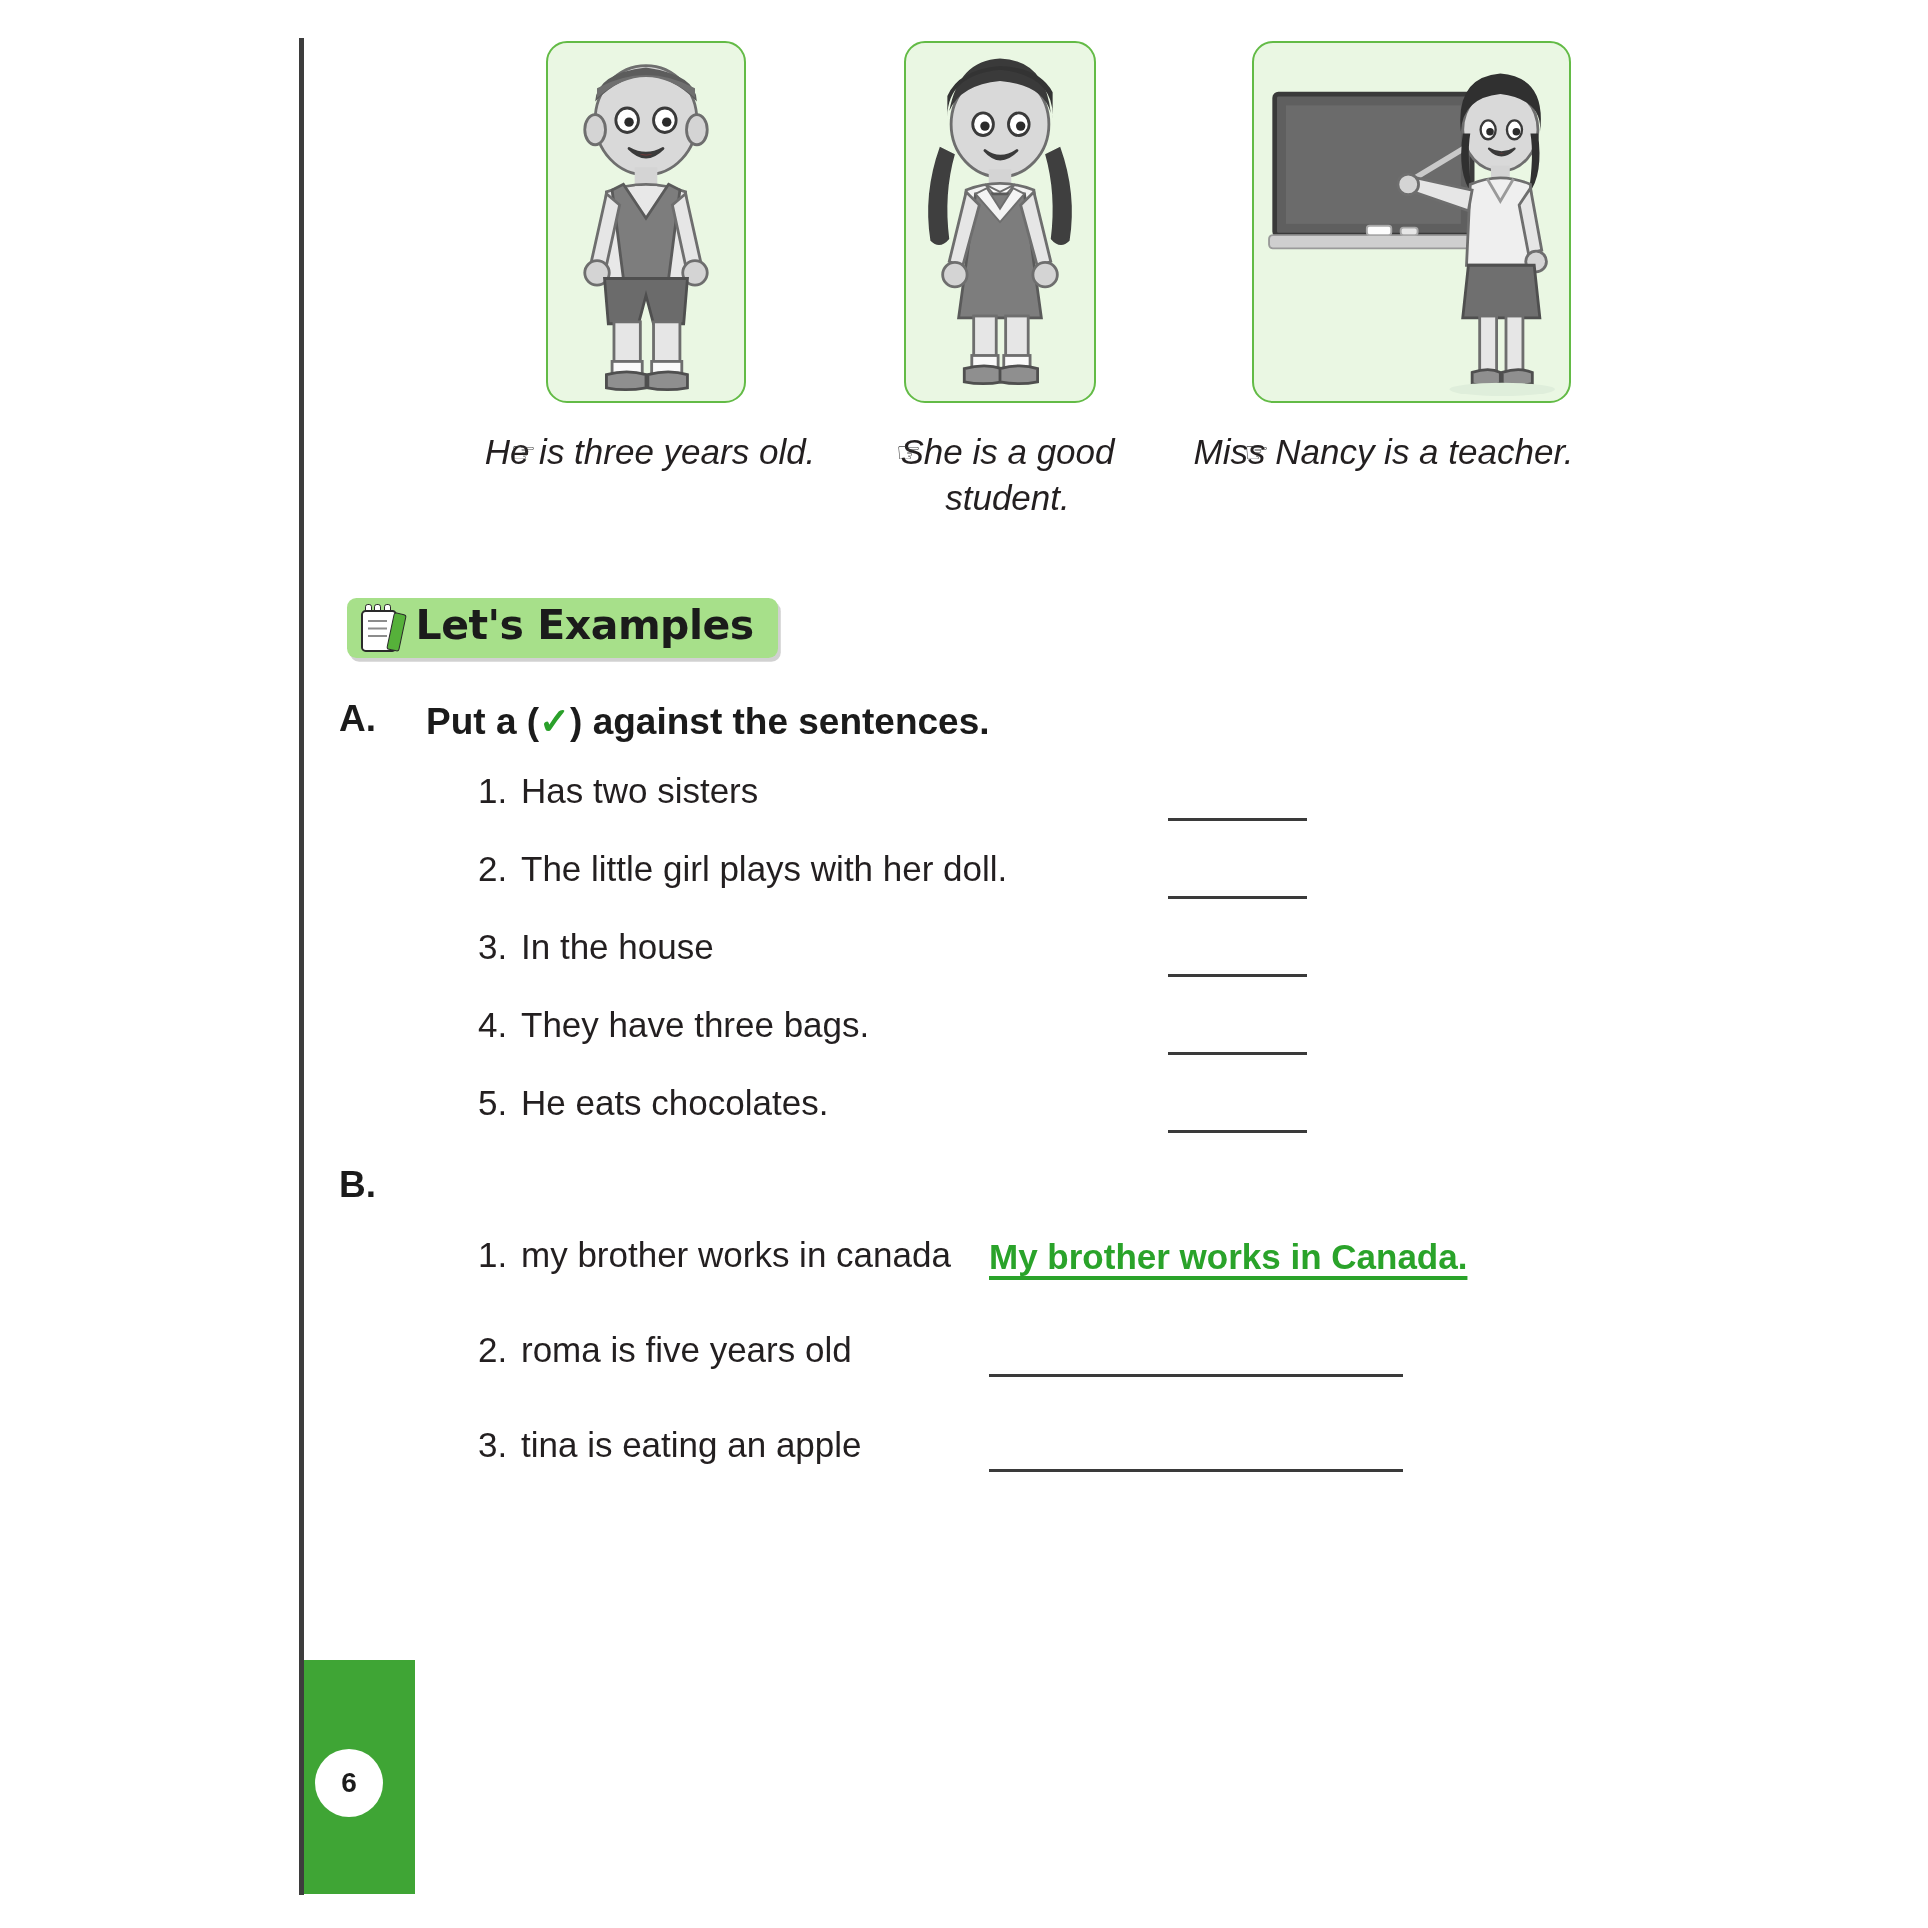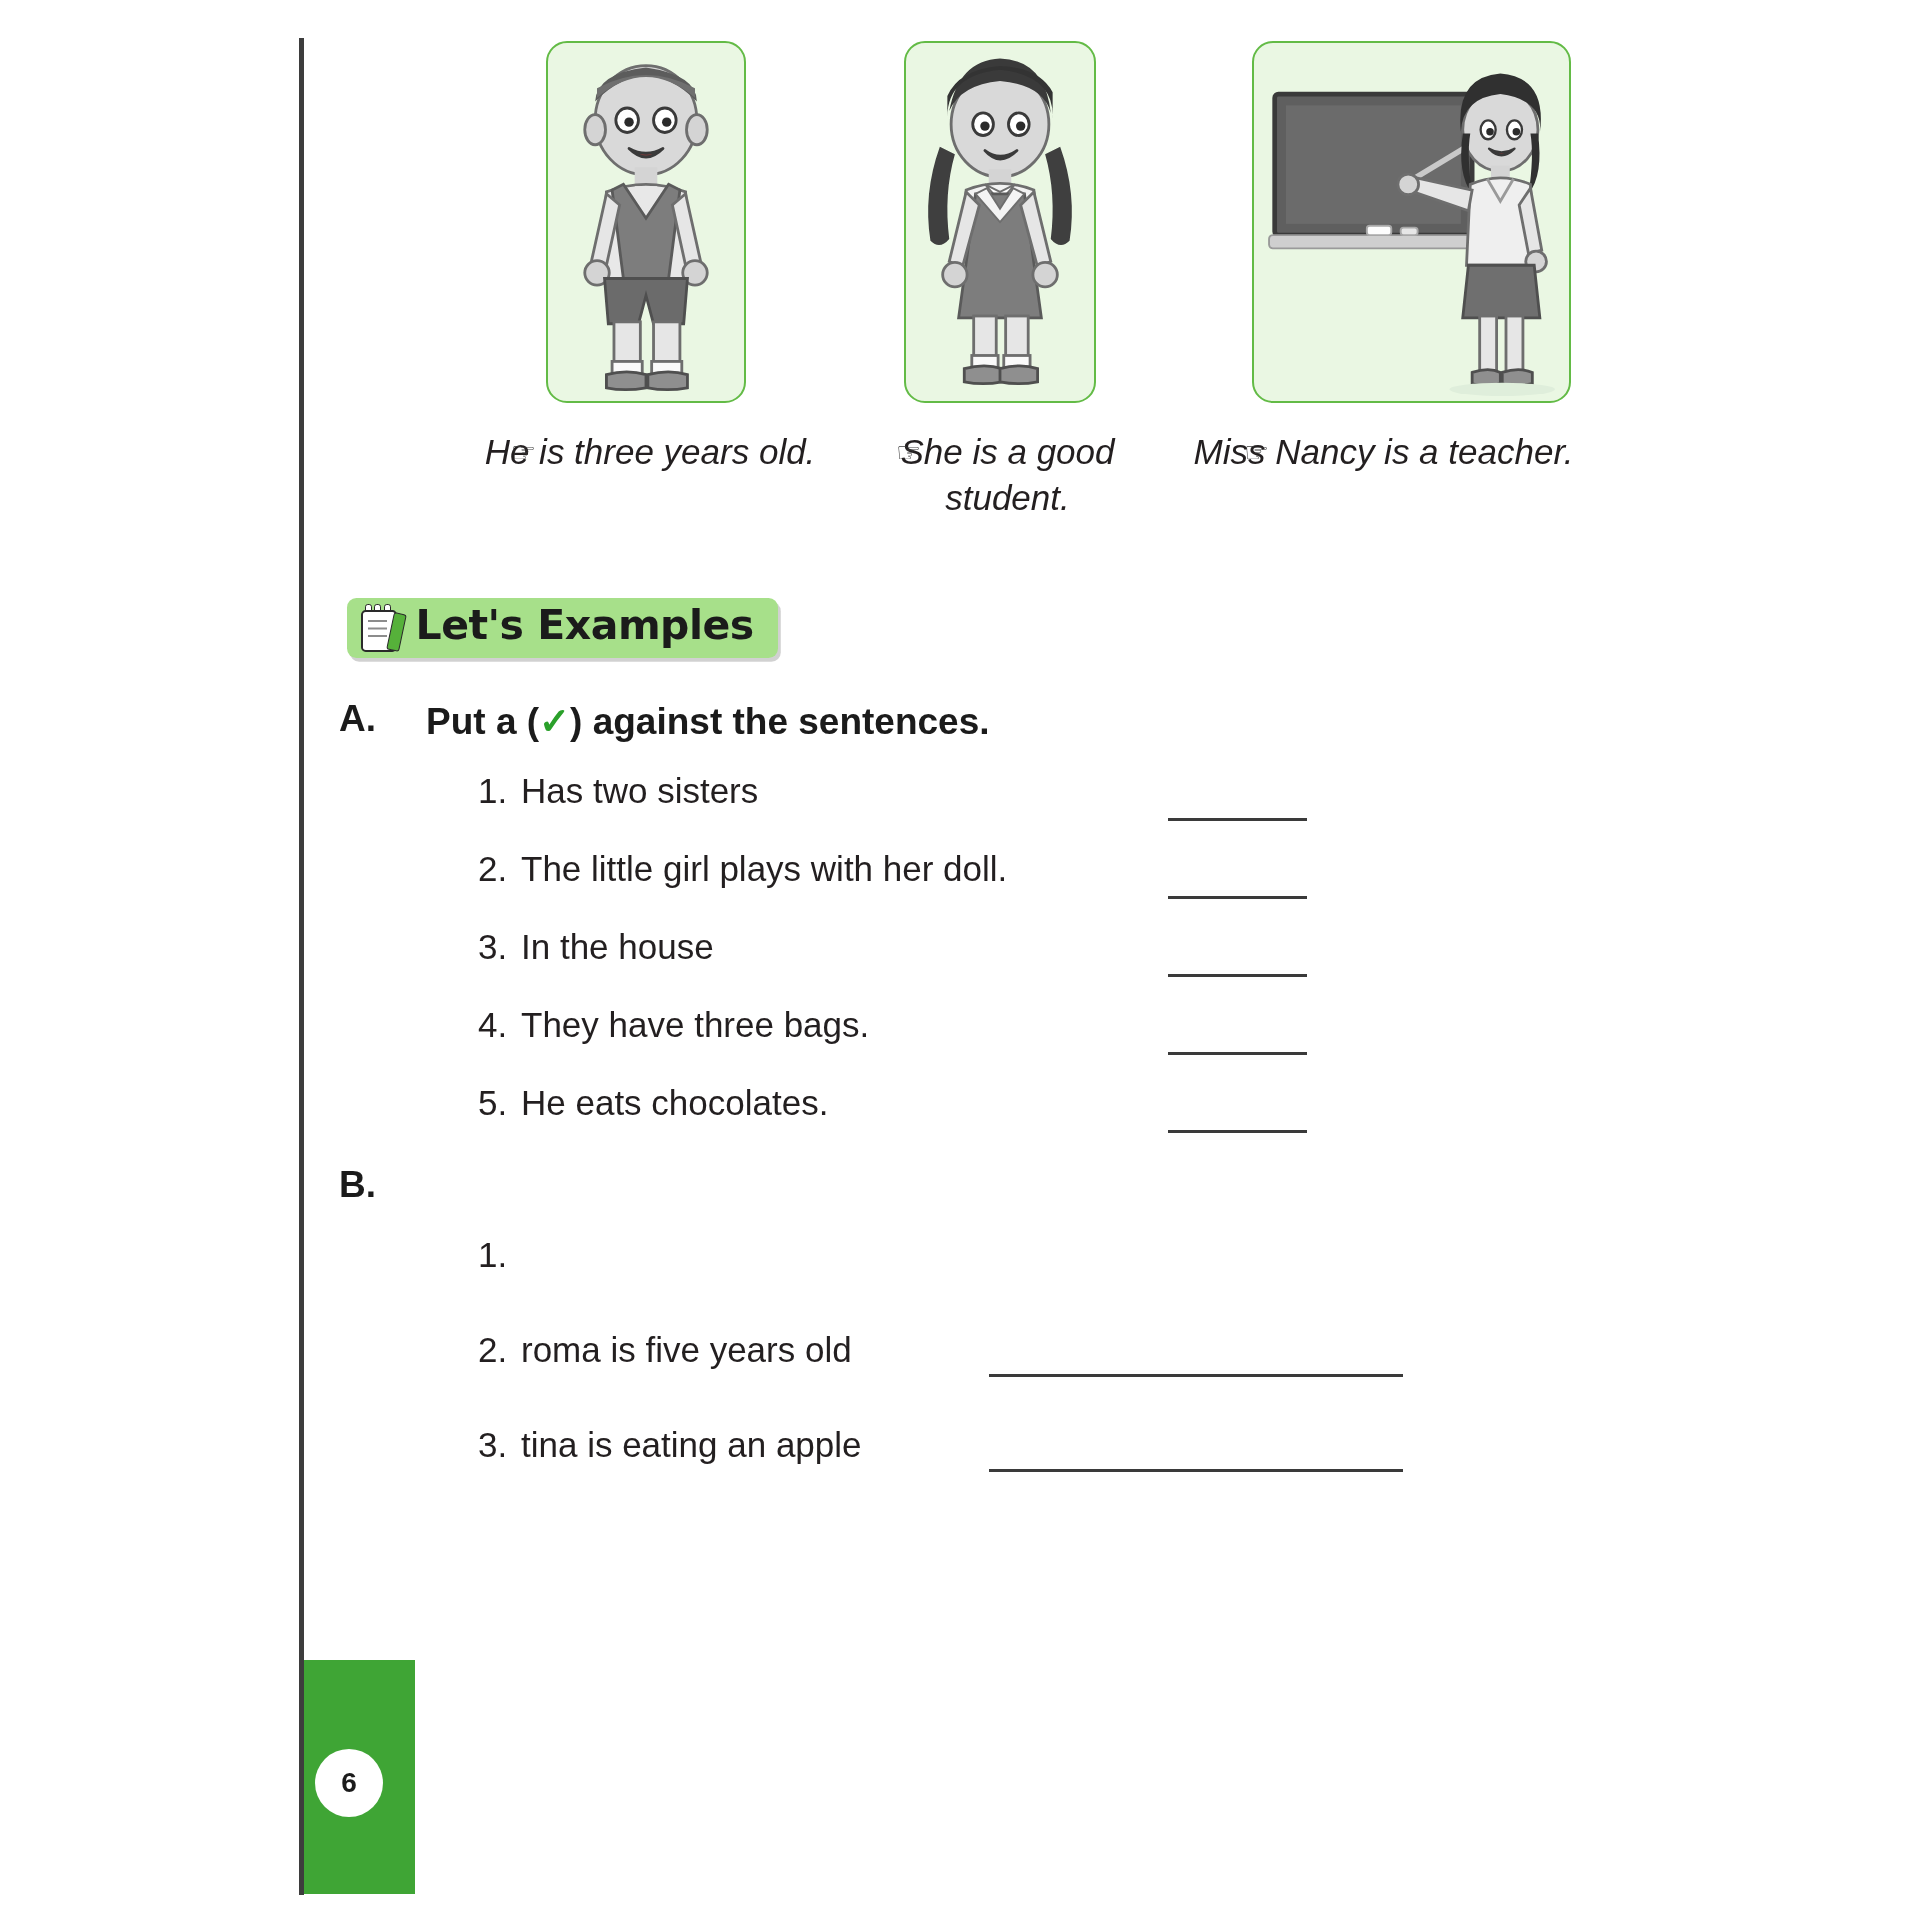--- a/index.html
+++ b/index.html
@@ -455,20 +455,22 @@
     </div>
 
     
     <div class="exercise" id="exercise-b">
       <div class="ex-head">
         <span class="ex-letter">B.</span>
       </div>
       <div class="items">
         <div class="item">
           <span class="num">1.</span>
+          <span class="txt">my brother works in canada</span>
+          <span class="answer">My brother works in Canada.</span>
         </div>
         <div class="item">
           <span class="num">2.</span>
           <span class="txt">roma is five years old</span>
           <span class="blank-long"></span>
         </div>
         <div class="item">
           <span class="num">3.</span>
           <span class="txt">tina is eating an apple</span>
           <span class="blank-long"></span>

